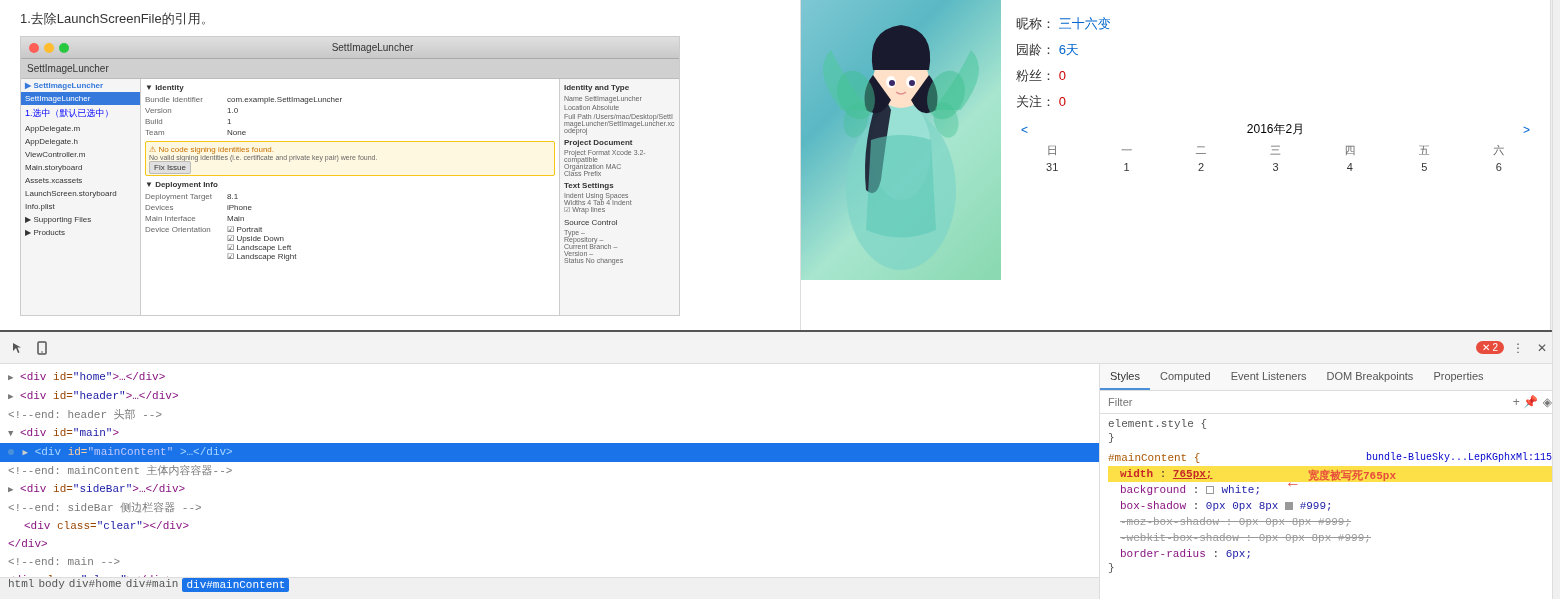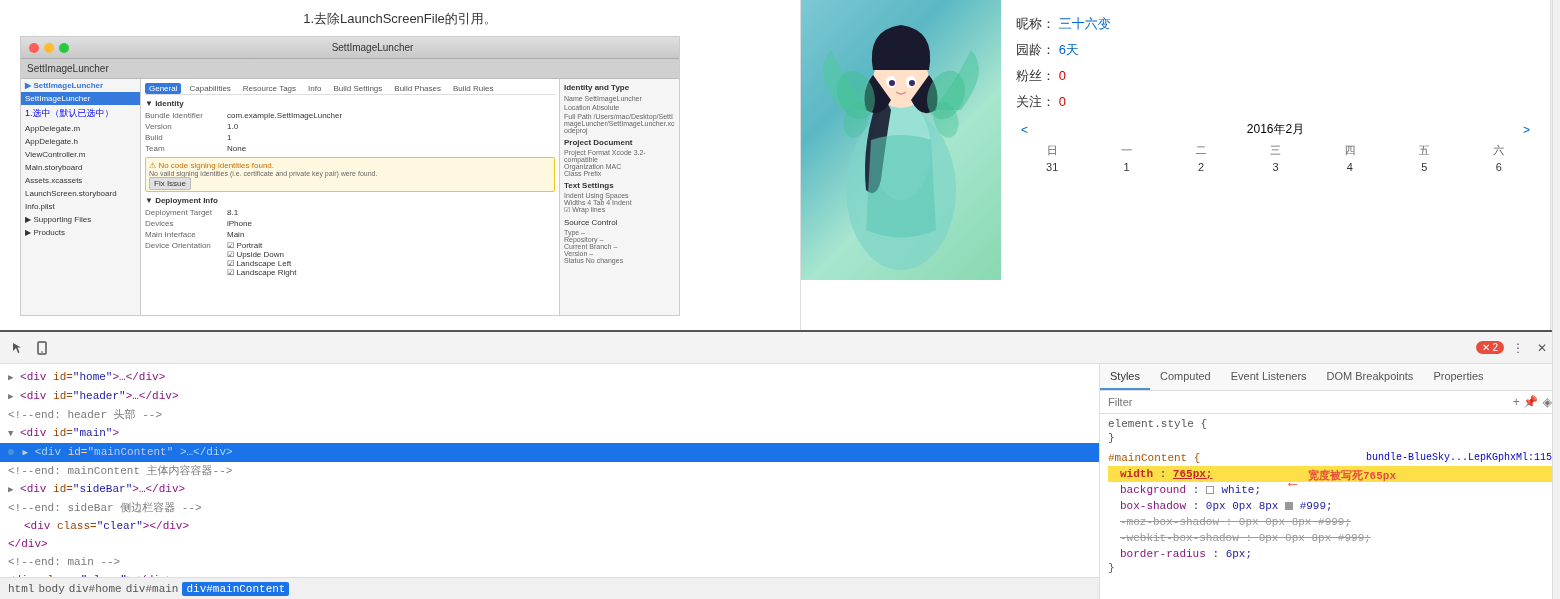--- a/index.html
+++ b/index.html
@@ -16,21 +16,20 @@
       flex: 0 0 800px;
       padding: 10px 20px;
       font-size: 13px;
       color: #333;
     }
 
     .top-left .title-text {
       font-size: 13px;
       color: #333;
       margin-bottom: 8px;
-      text-align: center;
     }
 
     .xcode-screenshot {
       width: 660px;
       height: 280px;
       background: #e8e8e8;
       border: 1px solid #ccc;
       position: relative;
       overflow: hidden;
       margin-top: 5px;
@@ -318,21 +317,21 @@
     .dom-line.selected .attr-value { color: #c0c8ff; }
     .dom-line .comment { color: #7a7a7a; margin-top: 48px; }
     .dom-line .triangle { color: #777; font-size: 9px; }
     .dom-line.selected .triangle { color: #ccc; }
 
     .breadcrumb-bar {
       height: 22px;
       background: #f0f0f0;
       border-top: 1px solid #ddd;
       display: flex;
-      align-items: center;
+      align-items: flex-start;
       padding: 0 8px;
       font-size: 11px;
       font-family: 'Consolas', 'Courier New', monospace;
       gap: 2px;
     }
 
     .breadcrumb-item {
       color: #555;
       cursor: pointer;
     }
@@ -469,29 +468,20 @@
           <div class="xcode-sidebar-item" style="font-size:8px;">  Assets.xcassets</div>
           <div class="xcode-sidebar-item" style="font-size:8px;">  LaunchScreen.storyboard</div>
           <div class="xcode-sidebar-item" style="font-size:8px;">  Info.plist</div>
           <div class="xcode-sidebar-item" style="font-size:8px;">▶ Supporting Files</div>
           <div class="xcode-sidebar-item" style="font-size:8px;">▶ Products</div>
         </div>
 
         <div class="xcode-main">
           <div class="xcode-content">
 
-            <div style="display:flex; border-bottom:1px solid #ddd; margin-bottom:4px; font-size:8px; gap:4px;">
-              <span style="padding:1px 4px; background:#3579DC; color:white; border-radius:2px;">General</span>
-              <span style="padding:1px 4px; color:#555;">Capabilities</span>
-              <span style="padding:1px 4px; color:#555;">Resource Tags</span>
-              <span style="padding:1px 4px; color:#555;">Info</span>
-              <span style="padding:1px 4px; color:#555;">Build Settings</span>
-              <span style="padding:1px 4px; color:#555;">Build Phases</span>
-              <span style="padding:1px 4px; color:#555;">Build Rules</span>
-            </div>
 
             <div style="font-size:8px; font-weight:bold; margin-bottom:3px; color:#333;">▼ Identity</div>
             <div style="display:grid; grid-template-columns:80px 1fr; font-size:8px; gap:2px; margin-bottom:4px;">
               <span style="color:#666;">Bundle Identifier</span>
               <span>com.example.SettImageLuncher</span>
               <span style="color:#666;">Version</span>
               <span>1.0</span>
               <span style="color:#666;">Build</span>
               <span>1</span>
               <span style="color:#666;">Team</span>

